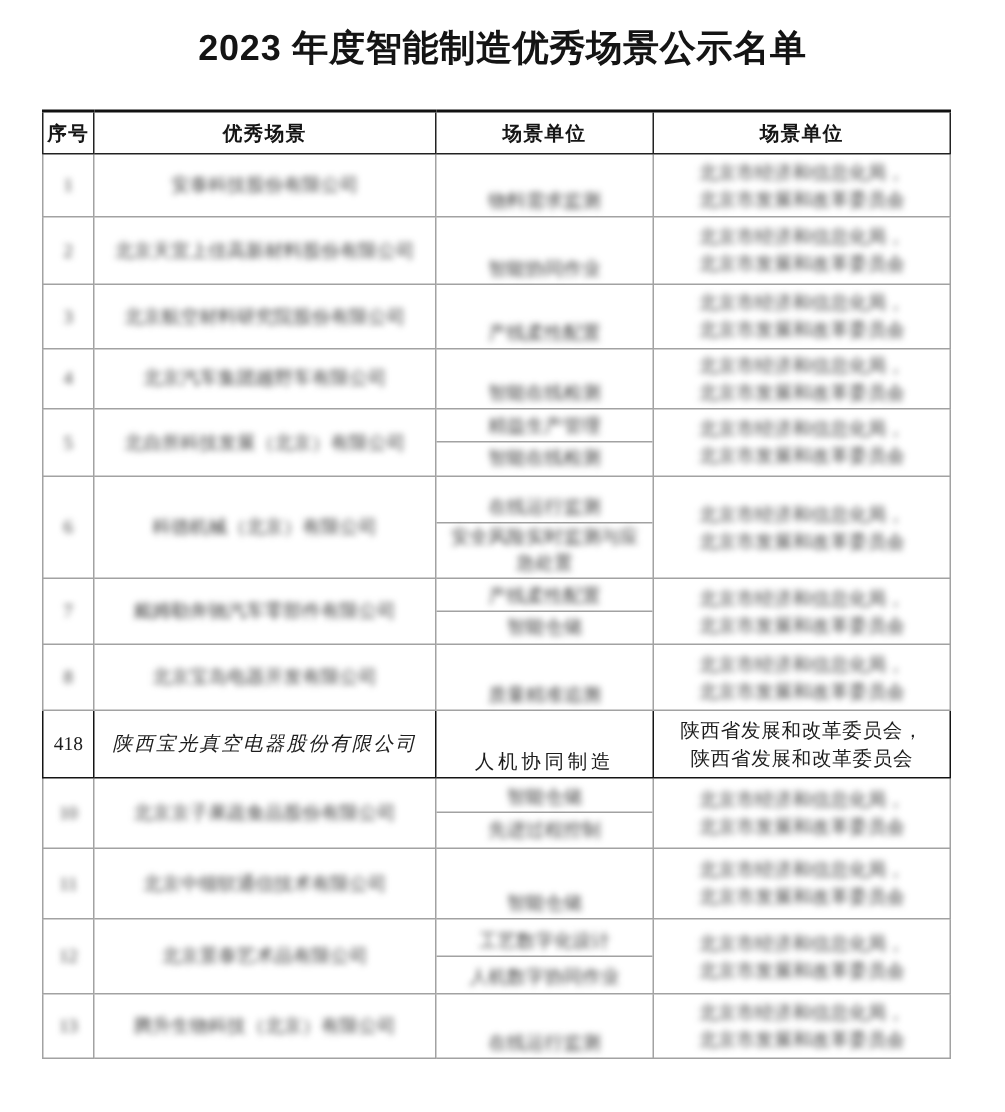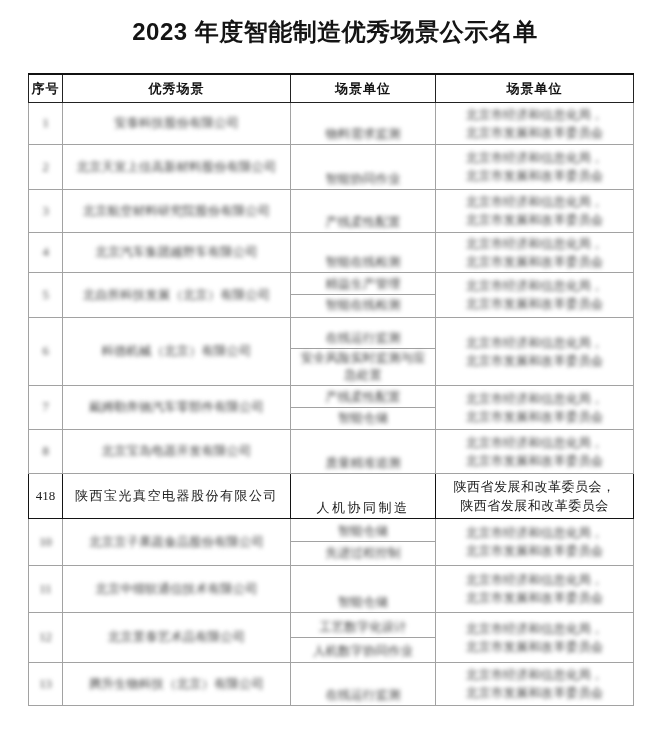--- a/index.html
+++ b/index.html
@@ -24,21 +24,21 @@
   }
   td{
     border:1px solid #a2a2a2;
     font-size:12.5px;color:#262626;
     padding:0 3px;text-align:center;vertical-align:middle;
   }
   tr.hl td{
     border:1.6px solid #141414;
     font-size:13px;color:#1c1c1c;
   }
-  tr.hl td.c-unit{letter-spacing:1.5px;}
+  tr.hl td.c-unit{letter-spacing:1.5px;font-style:italic;}
   tr.hl td.c-scene{letter-spacing:2.5px;}
   .blur{filter:blur(2.1px);color:#3a3a3a;display:inline-block;}
   .scene-cell{padding:0;}
   .sub{
     display:flex;align-items:flex-end;justify-content:center;
     padding:1px 5px;box-sizing:border-box;
   }
   .sub.sep{border-bottom:1px solid #a2a2a2;}
   .rec-line{line-height:18px;}
   tr.hl .rec-line{line-height:19px;letter-spacing:0.5px;}

